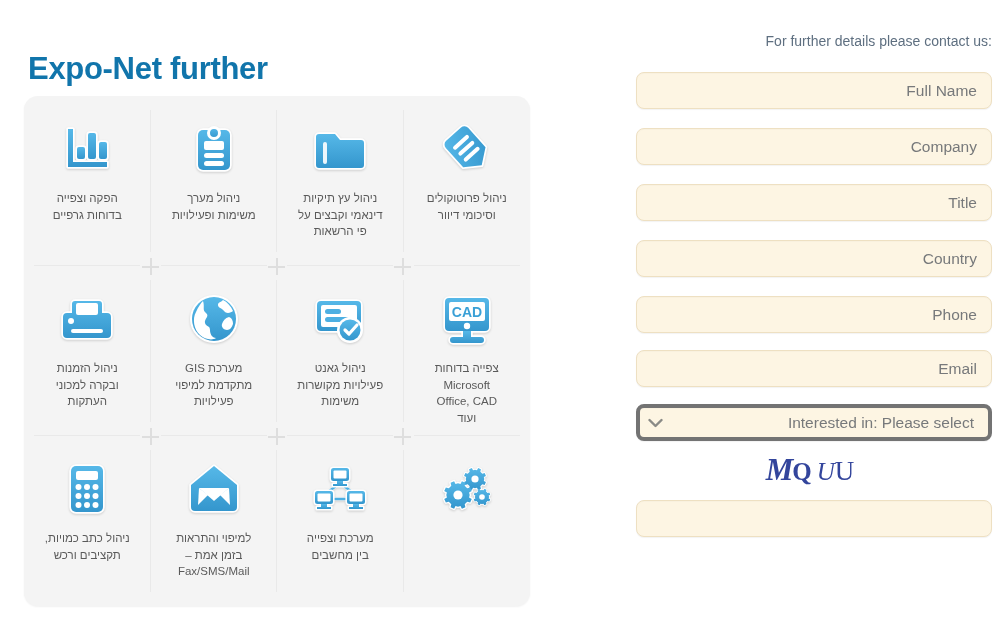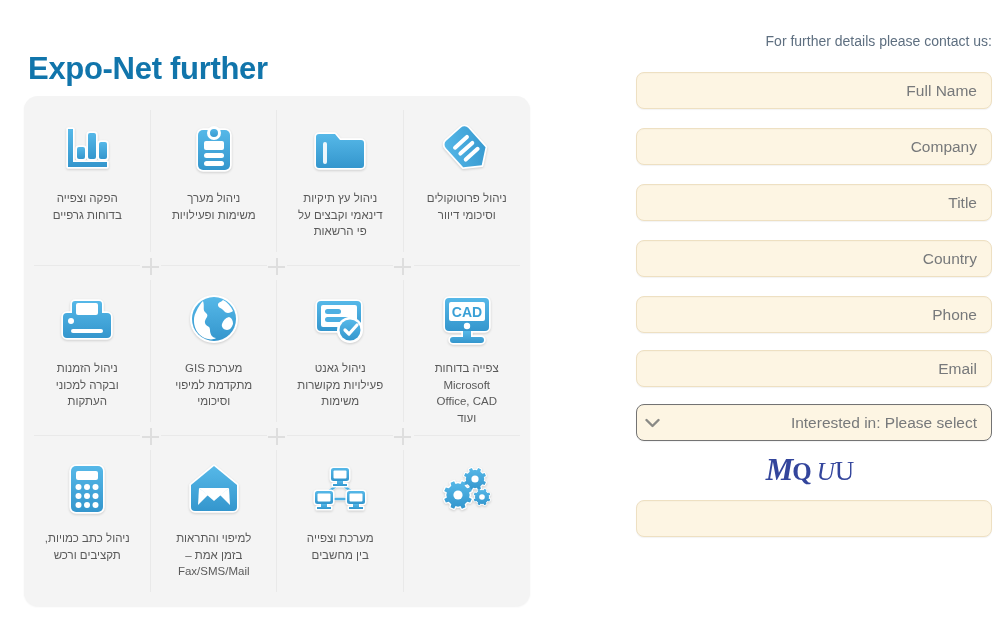--- a/index.html
+++ b/index.html
@@ -165,21 +165,21 @@
     outline: none;
   }
   .text-field::placeholder { color: #77797b; opacity: 1; }
 
   .select-field {
     position: relative;
     width: 100%;
     height: 100%;
     box-sizing: border-box;
     background: #fdf5e3;
-    border: 1px solid #737373;
+    border: 4px solid #737373;
     border-radius: 8px;
     box-shadow: inset 0 1px 1px rgba(0,0,0,0.02), 0 1px 1px rgba(0,0,0,0.05);
     display: flex;
     align-items: center;
     cursor: pointer;
   }
   .select-value {
     flex: 1;
     direction: rtl;
     text-align: right;
@@ -355,21 +355,21 @@
               </defs>
             <circle cx="28" cy="28" r="24" fill="#fff"></circle>
             <circle cx="28" cy="28" r="22" fill="url(#gg)"></circle>
             <path d="M17 10 c2 6 -1 9 3 12 c4 3 -2 6 -1 10 c1 4 5 2 5 7 c0 5 3 8 6 8 c-4 3 -12 1 -16 -3 c-6 -5 -8 -16 -4 -23 c2 -5 5 -9 7 -11 z" fill="#fff"></path>
             <path d="M37 9 c-3 3 -5 2 -5 5 c0 3 4 3 6 6 c2 3 7 2 9 0 c-2 -5 -6 -9 -10 -11 z" fill="#fff"></path>
             <path d="M43 26 c-4 1 -6 4 -7 7 c-1 3 2 6 5 6 c3 0 5 -3 6 -6 c0 -3 -1 -6 -4 -7 z" fill="#fff"></path>
           </svg>
         </span>
         <span class="feature-label">מערכת GIS
 מתקדמת למיפוי
-וסיכומי</span>
+פעילויות</span>
       </div>
 
       <div class="feature-cell row-sep">
         <span class="feature-icon">
           <svg width="56" height="56" viewBox="0 0 56 56">
             <defs>
                 <linearGradient id="gt" x1="0" y1="0" x2="0" y2="1">
               <stop offset="0" stop-color="#56b8e8"></stop>
                   <stop offset="1" stop-color="#3496cd"></stop>
                 </linearGradient>

